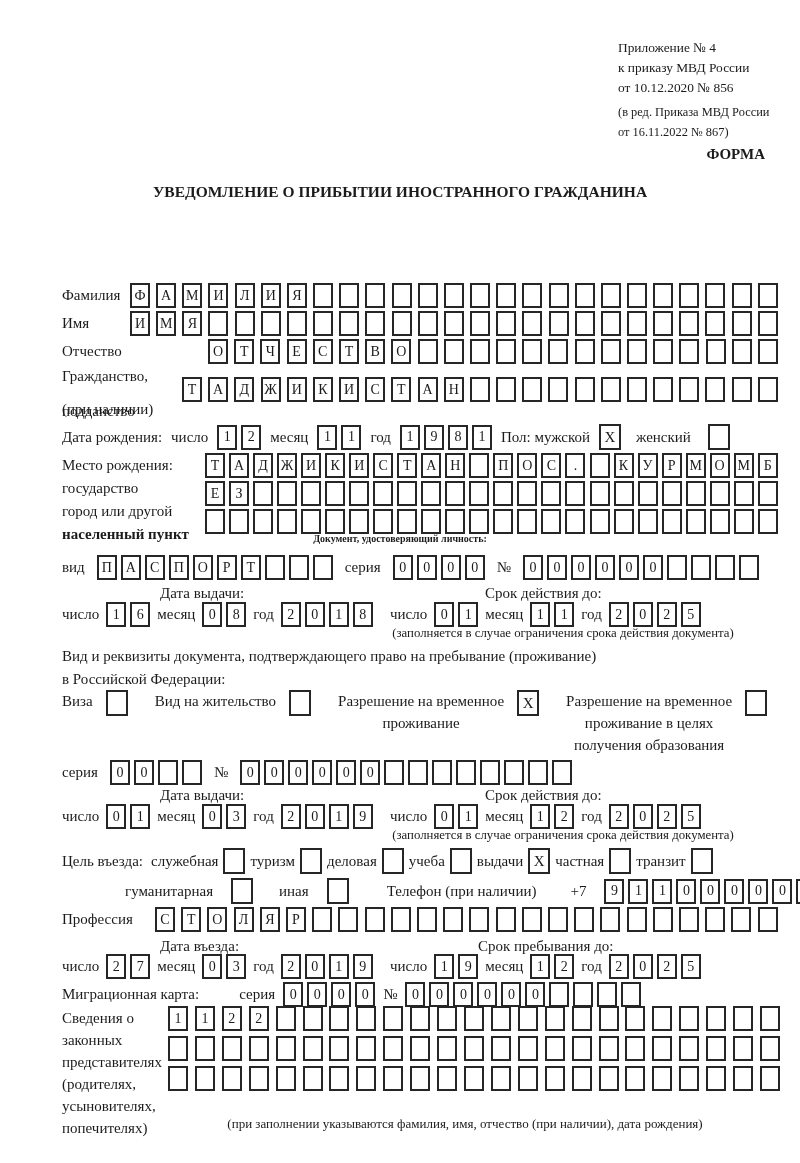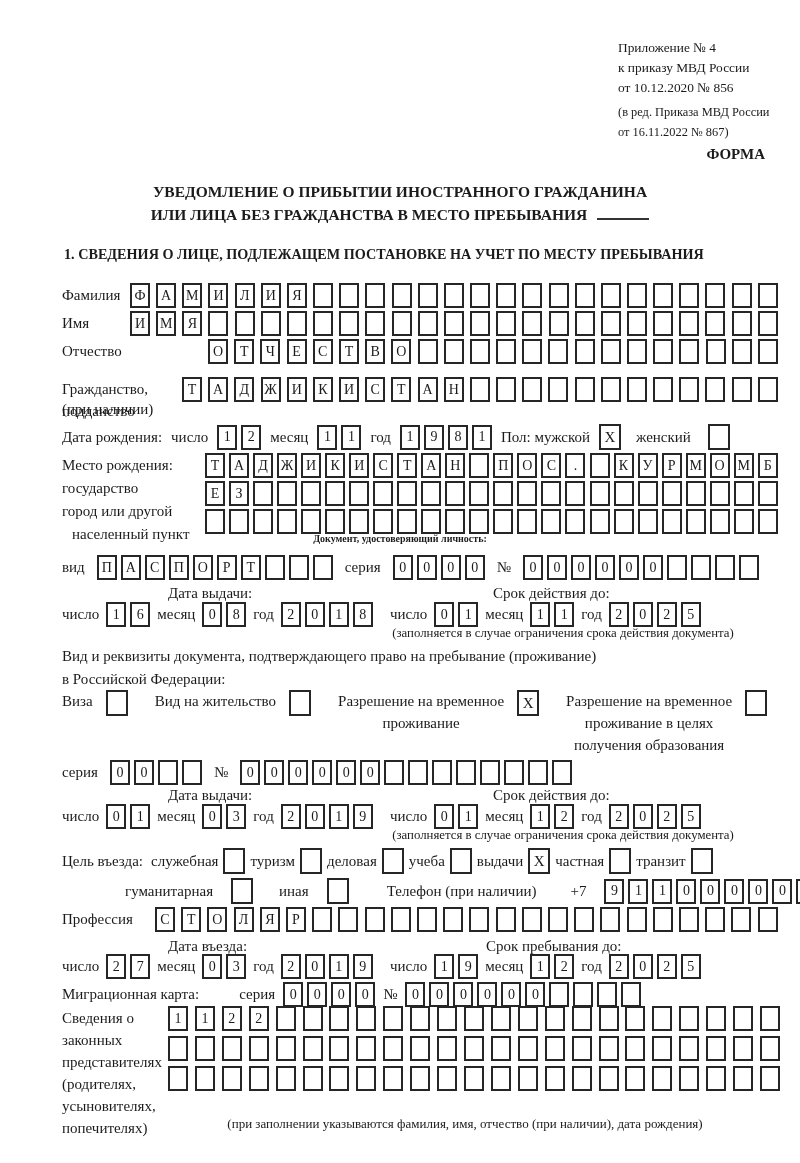--- a/index.html
+++ b/index.html
@@ -26,43 +26,41 @@
     display:inline-flex;align-items:center;justify-content:center;
     font-size:15px;flex:0 0 auto;background:#fff;
   }
   .flexrow{position:absolute;display:flex;align-items:center;white-space:nowrap;font-size:15px;}
   .flexstart{align-items:flex-start;}
   .multi{text-align:center;line-height:22px;white-space:nowrap;}
   .uline{display:inline-block;width:52px;border-bottom:2px solid #333;height:14px;margin-left:10px;}
   .hdr-ref{font-size:13.4px;line-height:20px;}
   .hdr-ref .small{font-size:12.4px;}
   .note{position:absolute;font-size:12.8px;text-align:center;white-space:nowrap;}
-  .dhdr{font-size:15px;margin-left:8px;}
+  .dhdr{font-size:15px;}
 </style>
 </head>
 <body>
 
 <div class="page">
 
   <div class="abs hdr-ref" style="left:618px;top:38px;">
     <div>Приложение № 4</div>
     <div>к приказу МВД России</div>
     <div>от 10.12.2020 № 856</div>
     <div class="small" style="margin-top:4px;">(в ред. Приказа МВД России</div>
     <div class="small">от 16.11.2022 № 867)</div>
   </div>
 
   <div class="abs b" style="left:0;top:146px;width:765px;text-align:right;font-size:15px;">ФОРМА</div>
 
   <div class="abs b center" style="left:0;top:180px;width:800px;font-size:15.5px;line-height:23px;">
     <div>УВЕДОМЛЕНИЕ О ПРИБЫТИИ ИНОСТРАННОГО ГРАЖДАНИНА</div>
-    <div><span>ИЛИ ЛИЦА БЕЗ ГРАЖДАНСТВА В МЕСТО ПРЕБЫВАНИЯ</span><span class="uline"></span></div>
-  </div>
-
-  <div class="abs b" style="left:64px;top:246px;font-size:14.2px;">1. СВЕДЕНИЯ О ЛИЦЕ, ПОДЛЕЖАЩЕМ ПОСТАНОВКЕ НА УЧЕТ ПО МЕСТУ ПРЕБЫВАНИЯ</div>
+  </div>
+
 
   <div class="abs lbl" style="left:62px;top:287px;">Фамилия</div>
   <div class="cells sb" style="left:130px;top:283px;width:648px;">
       <div class="cell">Ф</div>
       <div class="cell">А</div>
       <div class="cell">М</div>
       <div class="cell">И</div>
       <div class="cell">Л</div>
       <div class="cell">И</div>
       <div class="cell">Я</div>
@@ -135,21 +133,21 @@
       <div class="cell"></div>
       <div class="cell"></div>
       <div class="cell"></div>
       <div class="cell"></div>
       <div class="cell"></div>
       <div class="cell"></div>
       <div class="cell"></div>
       <div class="cell"></div>
     </div>
 
-  <div class="abs lbl" style="left:62px;top:381px;">Гражданство,</div>
+  <div class="abs lbl" style="left:62px;top:368px;">Гражданство,</div>
   <div class="abs lbl" style="left:62px;top:403px;">подданство</div>
   <div class="cells sb" style="left:182px;top:377px;width:596px;">
       <div class="cell">Т</div>
       <div class="cell">А</div>
       <div class="cell">Д</div>
       <div class="cell">Ж</div>
       <div class="cell">И</div>
       <div class="cell">К</div>
       <div class="cell">И</div>
       <div class="cell">С</div>
@@ -191,21 +189,21 @@
       </div>
     <span>Пол: мужской</span>
     <div class="cb">X</div>
     <span style="margin-left:6px;">женский</span>
     <div class="cb" style="margin-left:8px;"></div>
   </div>
 
   <div class="abs lbl" style="left:62px;top:457px;">Место рождения:</div>
   <div class="abs lbl" style="left:62px;top:480px;">государство</div>
   <div class="abs lbl" style="left:62px;top:503px;">город или другой</div>
-  <div class="abs lbl" style="left:72px;top:526px;">населенный пункт</div>
+  <div class="abs lbl" style="left:62px;top:526px;font-weight:bold;">населенный пункт</div>
   <div class="cells sb" style="left:205px;top:453px;width:573px;">
       <div class="cell">Т</div>
       <div class="cell">А</div>
       <div class="cell">Д</div>
       <div class="cell">Ж</div>
       <div class="cell">И</div>
       <div class="cell">К</div>
       <div class="cell">И</div>
       <div class="cell">С</div>
       <div class="cell">Т</div>

